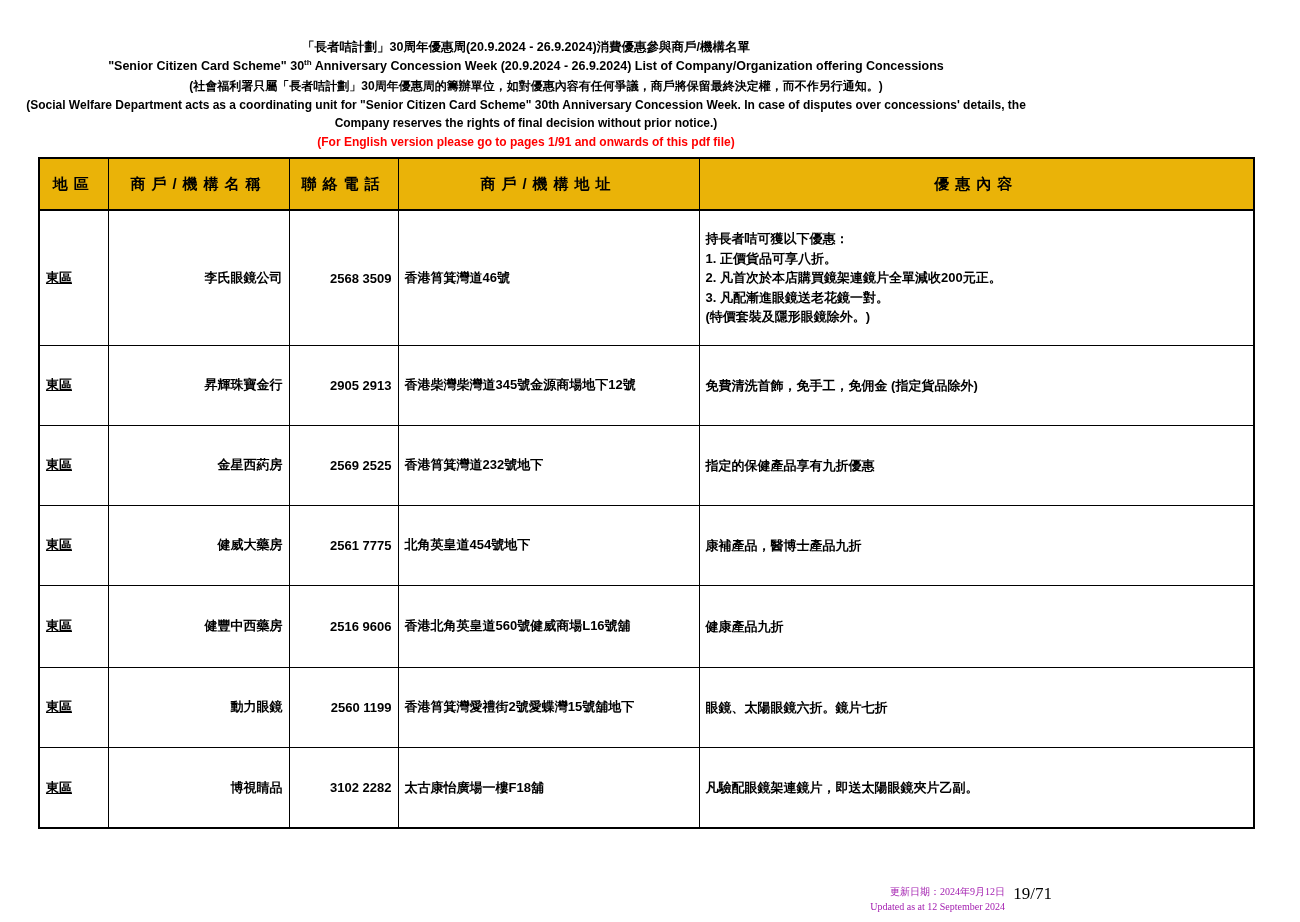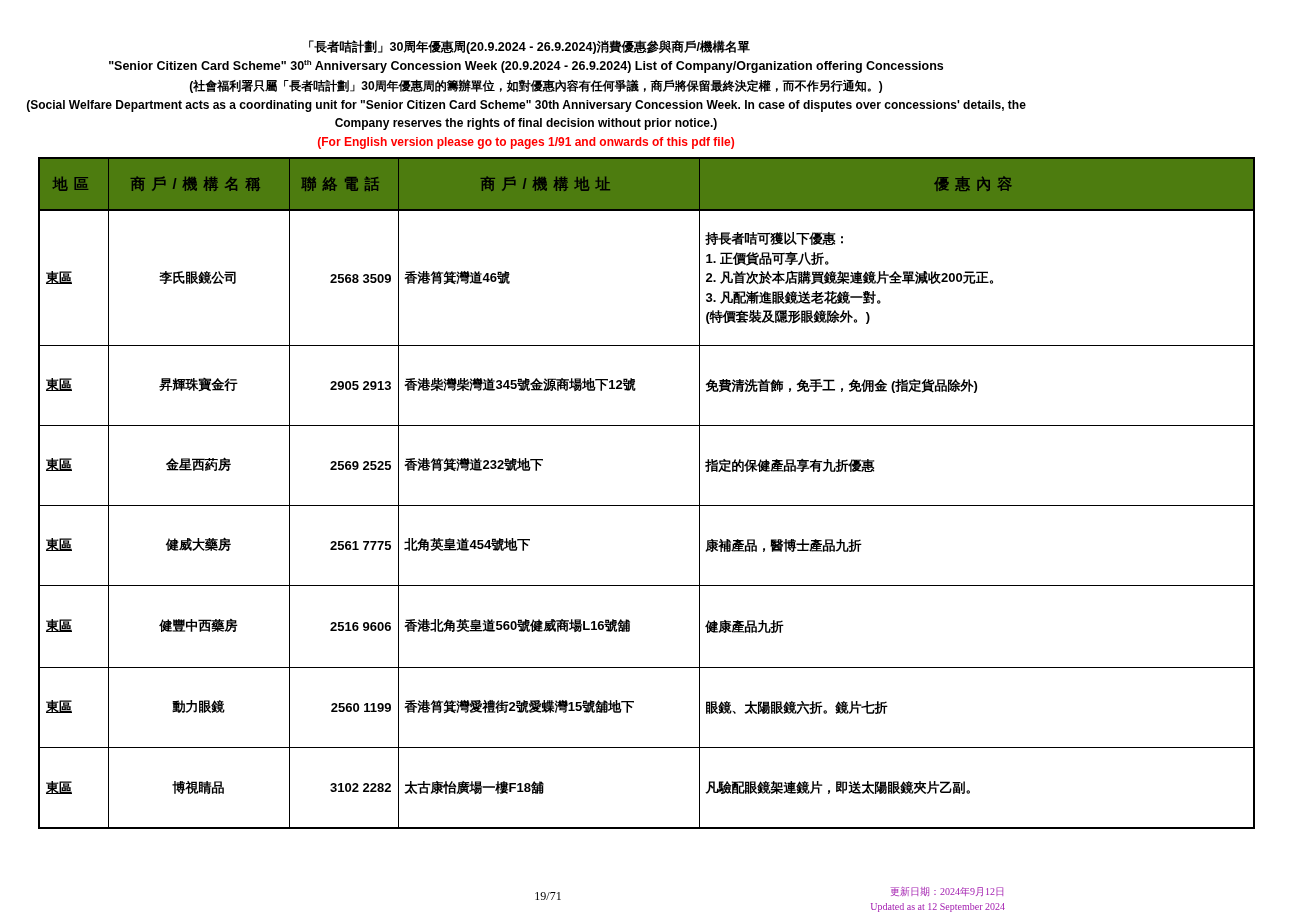--- a/index.html
+++ b/index.html
@@ -38,56 +38,56 @@
     margin: 6px 0 0 38px;
     width: 1215px;
     border: 2px solid #000;
   }
   .concession-table th, .concession-table td {
     border: 1px solid #000;
     vertical-align: middle;
     font-weight: bold;
     color: #000;
   }
-  .concession-table thead tr { height: 52px; background: #4d7c0f; }
+  .concession-table thead tr { height: 52px; background: #eab308; }
   .concession-table th {
     font-size: 15px;
     letter-spacing: 6px;
     text-align: center;
     border-bottom: 2px solid #000;
   }
   .col-district  { width: 69px;  }
   .col-name      { width: 181px; }
   .col-phone     { width: 109px; }
   .col-address   { width: 301px; }
   .col-concession{ width: 555px; }
 
   .concession-table td { font-size: 13px; padding: 4px 6px; }
   td.cell-district  { text-align: left; text-decoration: underline; }
-  td.cell-name      { text-align: center; }
+  td.cell-name      { text-align: right; }
   td.cell-phone     { text-align: right; padding-left: 20px; }
   td.cell-address   { text-align: left; }
   td.cell-concession{ text-align: left; white-space: pre-line; line-height: 1.5; margin-top: 47px; }
 
   .concession-table tbody tr:nth-child(1) { height: 135px; }
   .concession-table tbody tr:nth-child(2) { height: 80px; }
   .concession-table tbody tr:nth-child(3) { height: 80px; }
   .concession-table tbody tr:nth-child(4) { height: 80px; }
   .concession-table tbody tr:nth-child(5) { height: 82px; }
   .concession-table tbody tr:nth-child(6) { height: 80px; }
   .concession-table tbody tr:nth-child(7) { height: 81px; }
 
   
   .footer-page {
     position: absolute;
     left: 0; right: 0;
     bottom: 18px;
-    text-align: center;
+    text-align: right;
     font-family: "Liberation Serif", "DejaVu Serif", serif;
-    font-size: 12px;
+    font-size: 17px;
     color: #000;
     padding-left: 44px;
   }
   .footer-updated {
     position: absolute;
     right: 47px;
     bottom: 8px;
     text-align: right;
     font-family: "Liberation Serif", "DejaVu Serif", serif;
     font-size: 10px;

